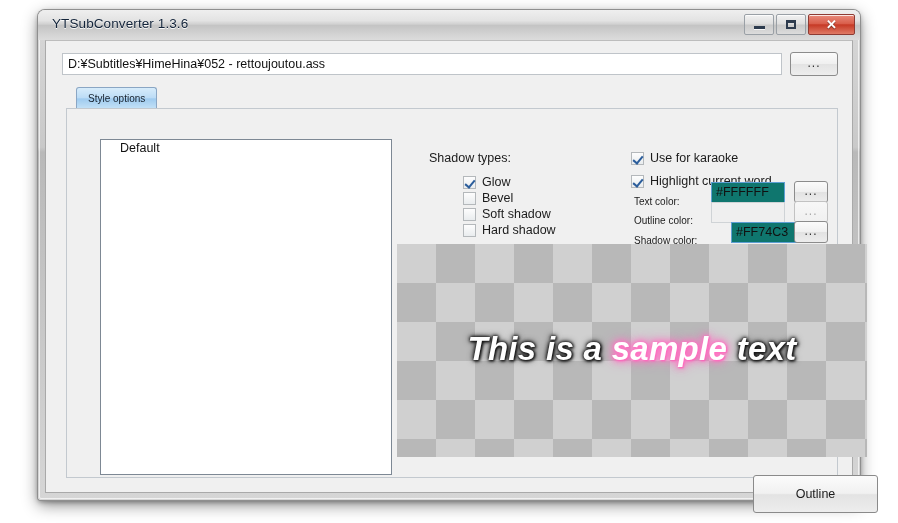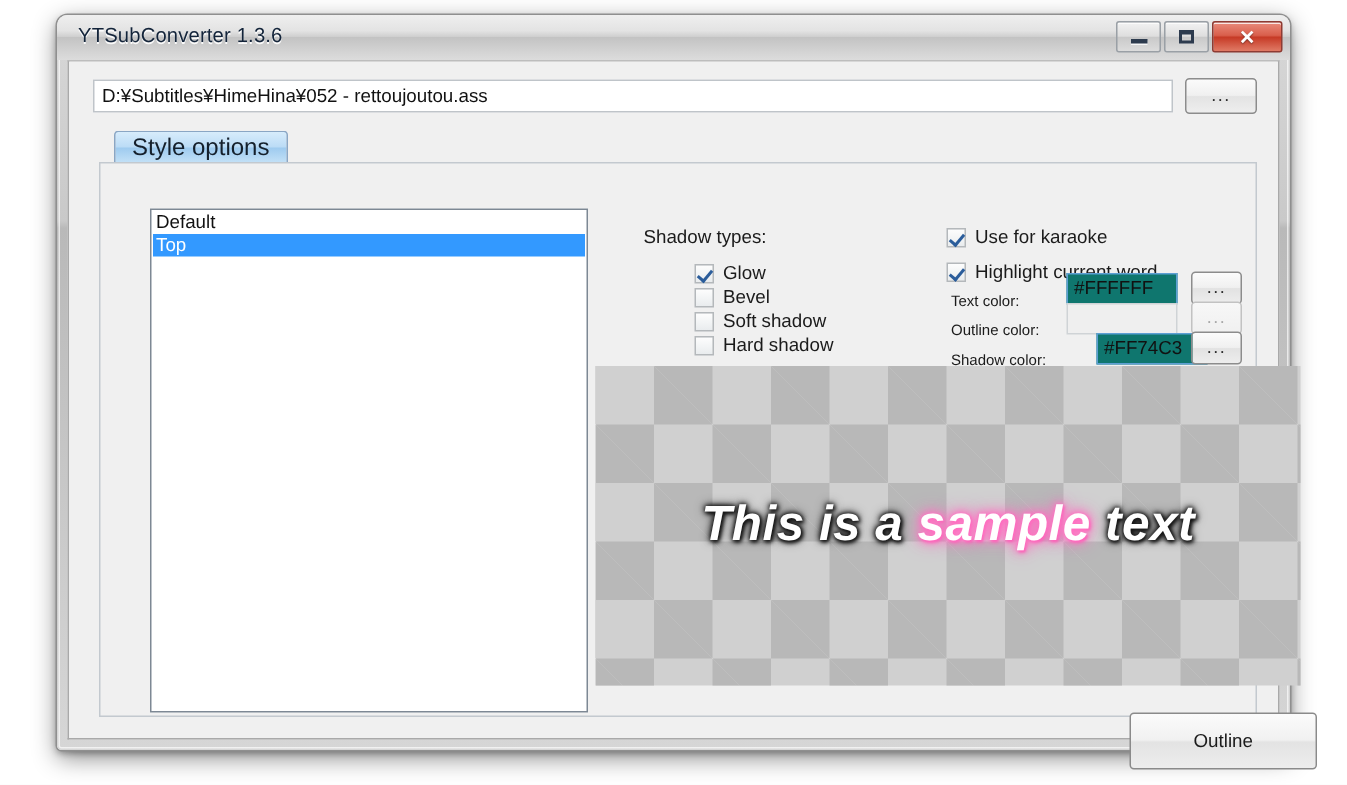--- a/index.html
+++ b/index.html
@@ -165,21 +165,21 @@
   .tab {
     position: absolute;
     left: 0;
     top: 0;
     height: 22px;
     padding: 0 11px;
     border: 1px solid #8aa6c4;
     border-bottom: none;
     border-radius: 3px 3px 0 0;
     background: linear-gradient(to bottom, #d7ecfb 0%, #bcdcf6 46%, #9fcbef 52%, #c5e2f7 100%);
-    font-size: 16px;
+    font-size: 10px;
     color: #15202c;
     line-height: 21px;
     box-sizing: border-box;
     cursor: default;
   }
   .tabpage {
     position: absolute;
     left: 20px;
     top: 67px;
     width: 772px;
@@ -203,20 +203,21 @@
     overflow: hidden;
   }
   .list-item {
     height: 15px;
     font-size: 12.5px;
     color: #111111;
     line-height: 15px;
     padding-left: 2px;
     white-space: nowrap;
     cursor: default;
+    margin-left: 16px;
   }
   .list-item.selected {
     background: #3399ff;
     color: #ffffff;
   }
 
   
   .sec-label {
     position: absolute;
     font-size: 12.5px;
@@ -388,21 +389,20 @@
       <div class="browse-btn">...</div>
 
       <div class="tabstrip">
         <div class="tab">Style options</div>
       </div>
 
       <div class="tabpage"></div>
 
       <div class="stylelist">
         <div class="list-item">Default</div>
-        <div class="list-item selected">Top</div>
       </div>
 
       <div class="sec-label" style="left:383px; top:110px;">Shadow types:</div>
 
       <div class="cb-row" style="left:396px; top:134px;">
         <span class="cb checked"></span>
         <span>Glow</span>
       </div>
       <div class="cb-row" style="left:396px; top:150px;">
         <span class="cb"></span>

